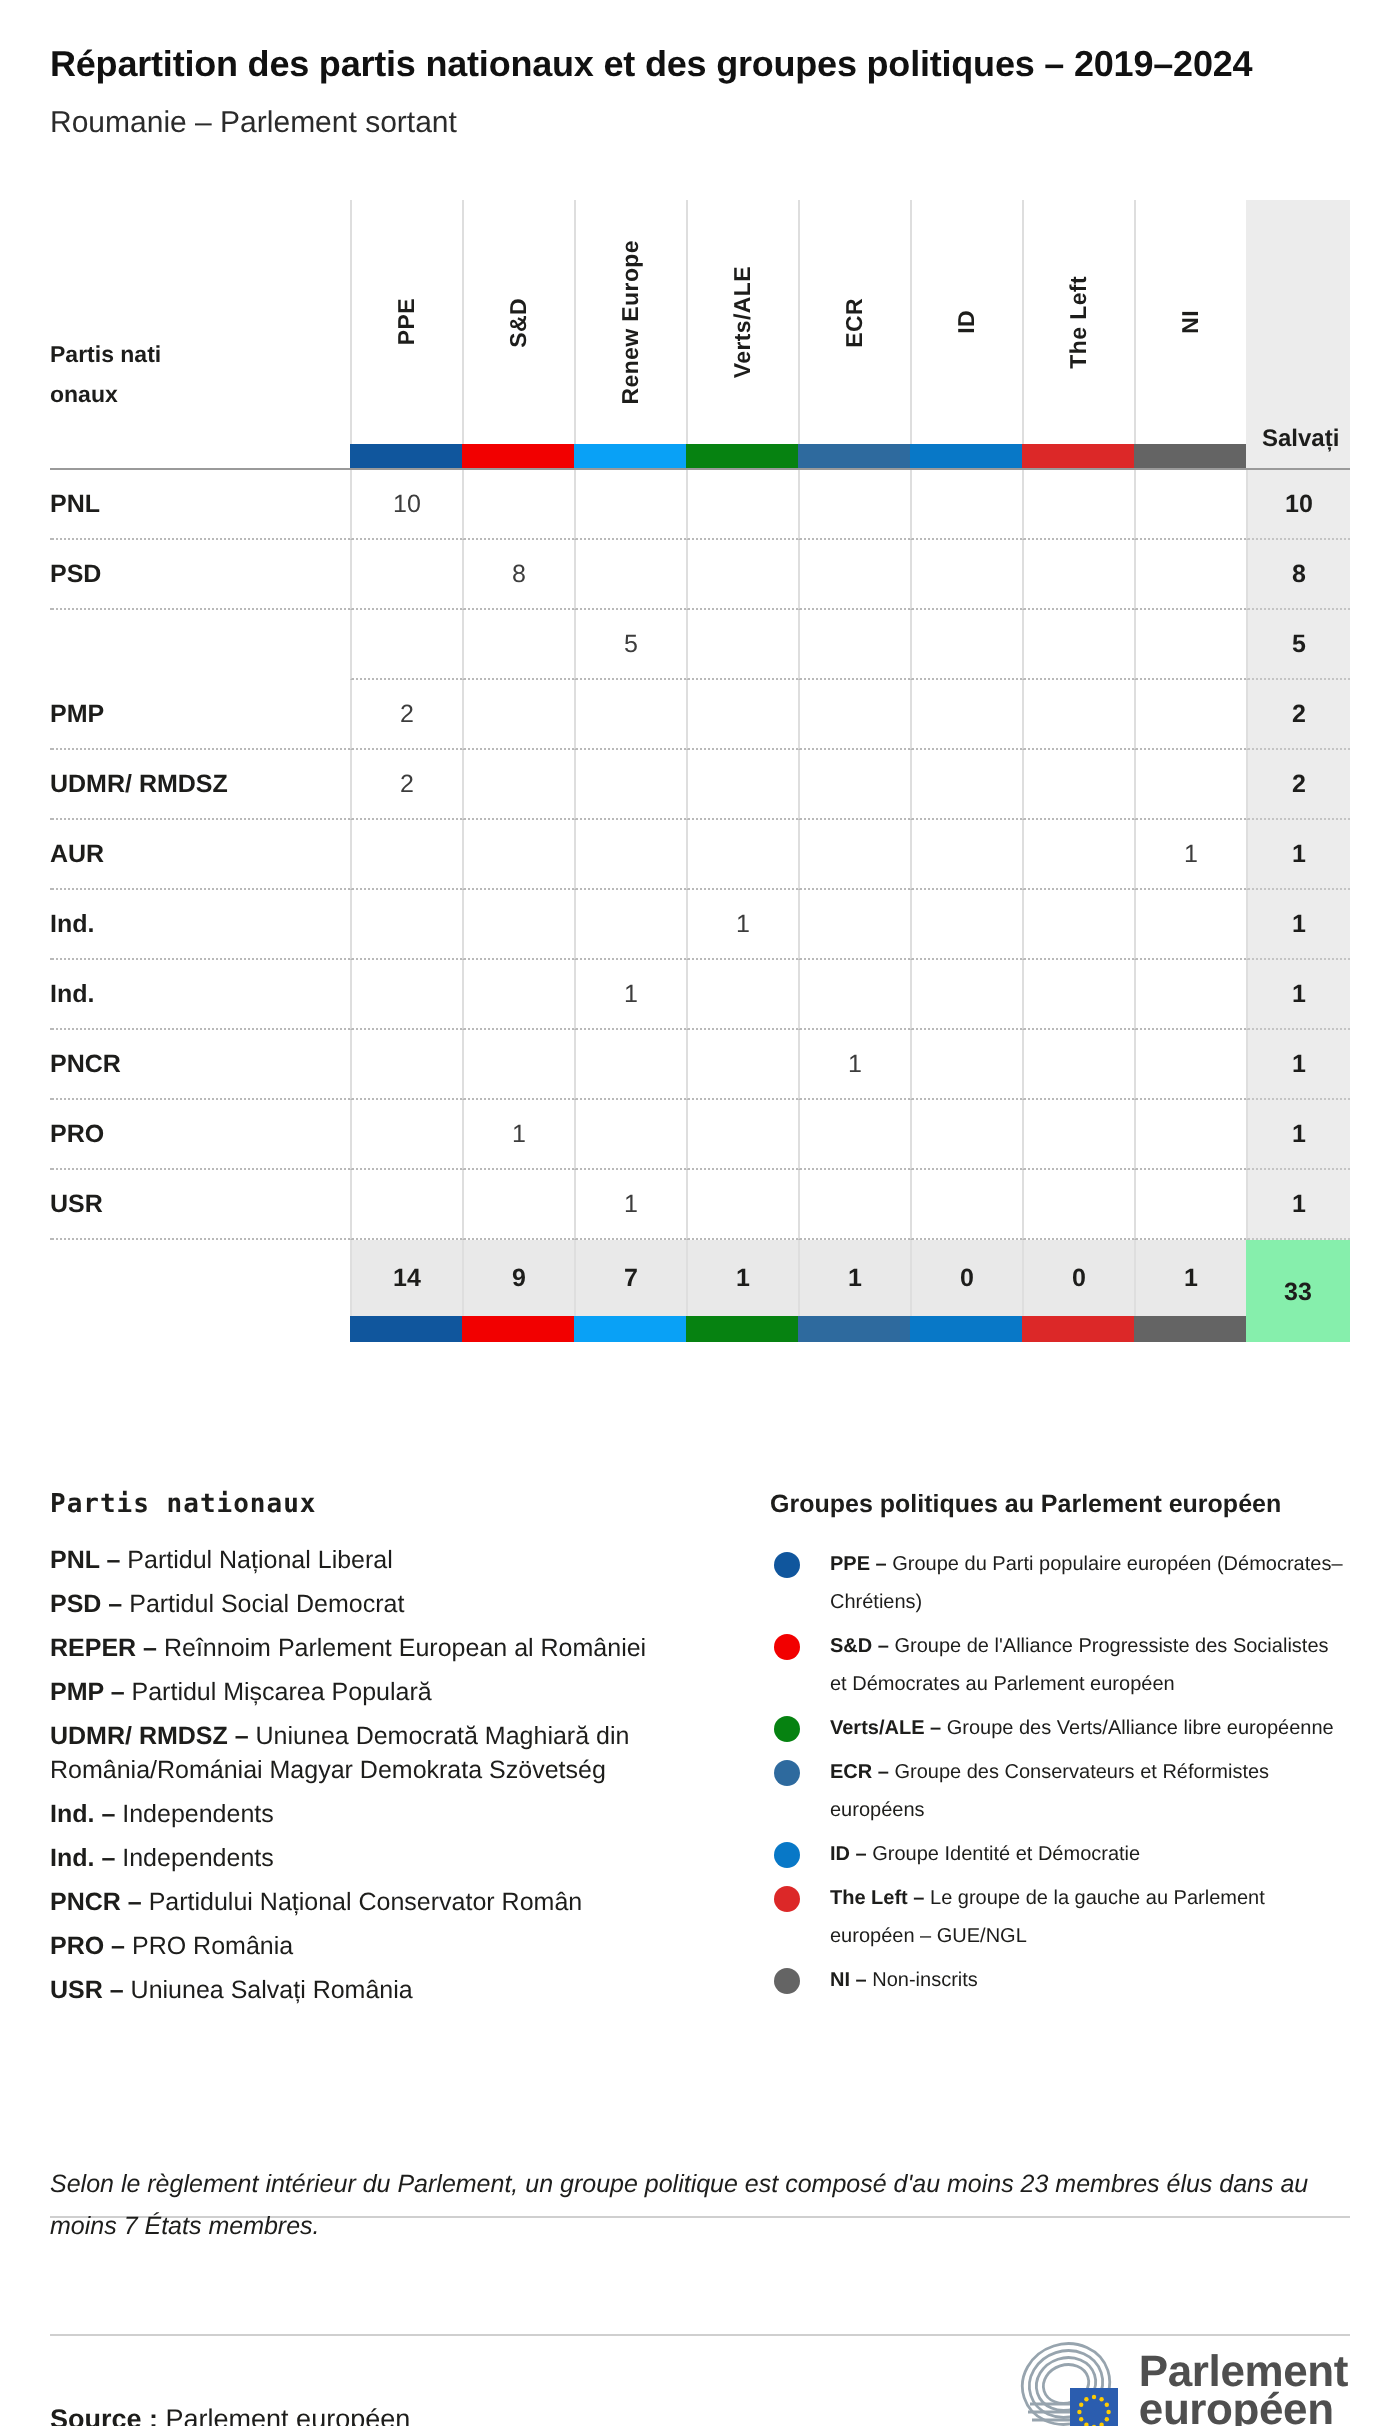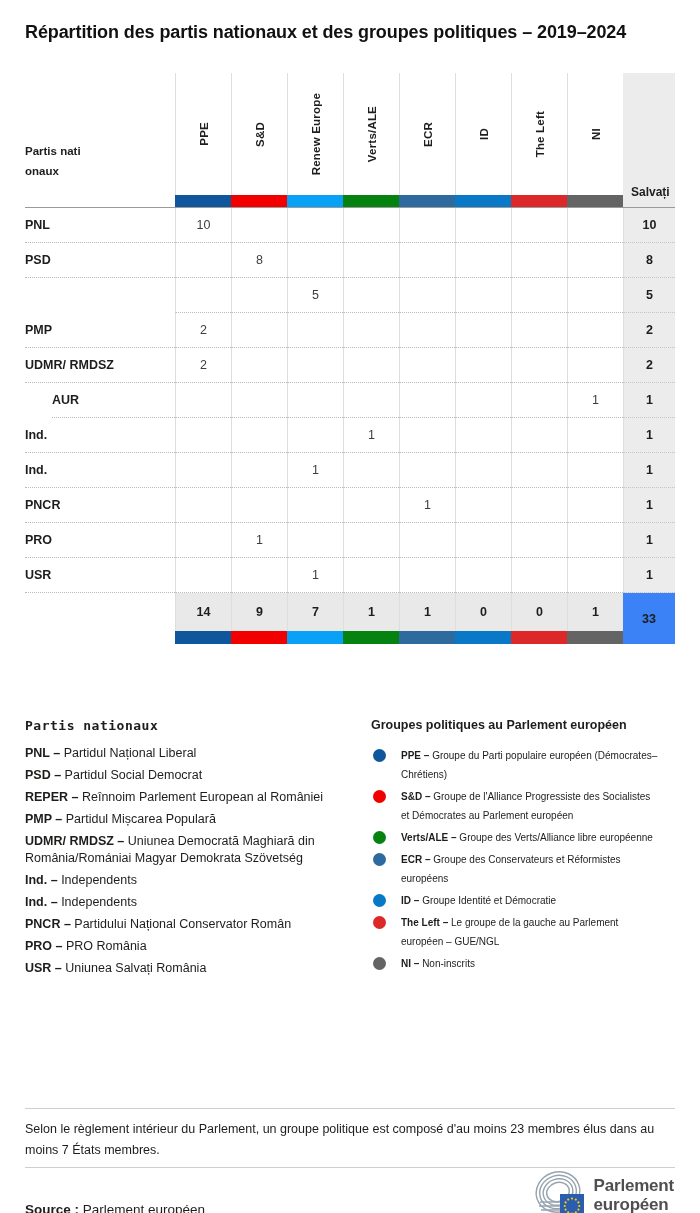--- a/index.html
+++ b/index.html
@@ -55,28 +55,28 @@
   .seat-cell{
     background:#ececec;display:flex;align-items:center;justify-content:center;
     font-weight:bold;color:#1d1d1b;border-bottom:1px dotted #c4c4c4;
   }
   .total-cell{
     background:#e9e9e9;display:flex;align-items:center;justify-content:center;
     font-weight:bold;color:#1d1d1b;
   }
   .total-name{background:#ffffff;}
   .total-seats{
-    background:#3b82f6;display:flex;align-items:center;justify-content:center;
+    background:#86efac;display:flex;align-items:center;justify-content:center;
     font-weight:bold;
   }
 
   
   .legends{display:flex;margin-top:74px;}
   .legend-left{width:330px;}
-  .legend-right{width:290px;margin-left:16px;}
+  .legend-right{width:290px;margin-left:30px;}
   .mono-heading{
     font-family:"DejaVu Sans Mono",monospace;font-weight:bold;font-size:13px;
     letter-spacing:0.5px;margin-bottom:12px;
   }
   .groups-heading{font-weight:bold;font-size:12.5px;margin-bottom:14px;}
   .party-item{font-size:12.5px;line-height:17px;margin-bottom:5px;}
   .party-item .abbr{font-weight:bold;}
   .group-item{
     display:grid;grid-template-columns:30px 1fr;font-size:10px;
     line-height:19px;margin-bottom:3px;
@@ -84,36 +84,37 @@
   .dot{
     width:13px;height:13px;border-radius:50%;margin-top:3px;margin-left:2px;
   }
   .group-item .abbr{font-weight:bold;}
 
   
   .hr1,.hr2{position:absolute;left:25px;width:650px;border:none;border-top:1px solid #cfcfcf;margin:0;}
   .hr1{top:1086px;}
   .hr2{top:1145px;}
   .note{
-    position:absolute;top:1097px;left:25px;width:645px;margin:0;
-    font-size:12.5px;line-height:21px;color:#1d1d1b;
+    position:absolute;top:1060px;left:25px;width:645px;margin:0;
+    font-size:12.5px;line-height:21px;color:#1d1d1b;font-style:italic;
   }
   .source{position:absolute;top:1180px;left:25px;font-size:13.5px;}
   .source .src-label{font-weight:bold;}
   .logo{position:absolute;top:1148px;right:26px;display:flex;align-items:center;}
   .logo-text{
-    margin-left:8px;font-weight:bold;font-size:17px;line-height:19px;color:#4f4f4f;
+    margin-left:8px;font-weight:bold;font-size:22px;line-height:19px;color:#4f4f4f;
     letter-spacing:-0.2px;
   }
 </style>
 </head>
 <body>
 
 <div class="page">
   <h1 class="title">Répartition des partis nationaux et des groupes politiques – 2019–2024</h1>
+  <div class="subtitle">Roumanie – Parlement sortant</div>
 
   <div class="seats-table" id="seatsTable">
       <div class="cell corner-cell" style="grid-area: 1 / 1;">
         <div class="corner-label">Partis nationaux</div>
       </div>
       <div class="cell hdr-cell group-col" style="grid-area: 1 / 2;">
         <div class="vlabel">PPE</div>
       </div>
       <div class="cell hdr-cell group-col" style="grid-area: 1 / 3;">
         <div class="vlabel">S&amp;D</div>
@@ -188,21 +189,21 @@
       <div class="cell name-cell" style="grid-area: 7 / 1;">UDMR/ RMDSZ</div>
       <div class="cell val-cell group-col" style="grid-area: 7 / 2;">2</div>
       <div class="cell val-cell group-col" style="grid-area: 7 / 3;"></div>
       <div class="cell val-cell group-col" style="grid-area: 7 / 4;"></div>
       <div class="cell val-cell group-col" style="grid-area: 7 / 5;"></div>
       <div class="cell val-cell group-col" style="grid-area: 7 / 6;"></div>
       <div class="cell val-cell group-col" style="grid-area: 7 / 7;"></div>
       <div class="cell val-cell group-col" style="grid-area: 7 / 8;"></div>
       <div class="cell val-cell group-col" style="grid-area: 7 / 9;"></div>
       <div class="cell seat-cell group-col" style="grid-area: 7 / 10;">2</div>
-      <div class="cell name-cell" style="grid-area: 8 / 1; margin-left: 27px;">AUR</div>
+      <div class="cell name-cell" style="grid-area: 8 / 1;">AUR</div>
       <div class="cell val-cell group-col" style="grid-area: 8 / 2;"></div>
       <div class="cell val-cell group-col" style="grid-area: 8 / 3;"></div>
       <div class="cell val-cell group-col" style="grid-area: 8 / 4;"></div>
       <div class="cell val-cell group-col" style="grid-area: 8 / 5;"></div>
       <div class="cell val-cell group-col" style="grid-area: 8 / 6;"></div>
       <div class="cell val-cell group-col" style="grid-area: 8 / 7;"></div>
       <div class="cell val-cell group-col" style="grid-area: 8 / 8;"></div>
       <div class="cell val-cell group-col" style="grid-area: 8 / 9;">1</div>
       <div class="cell seat-cell group-col" style="grid-area: 8 / 10;">1</div>
       <div class="cell name-cell" style="grid-area: 9 / 1;">Ind.</div>

